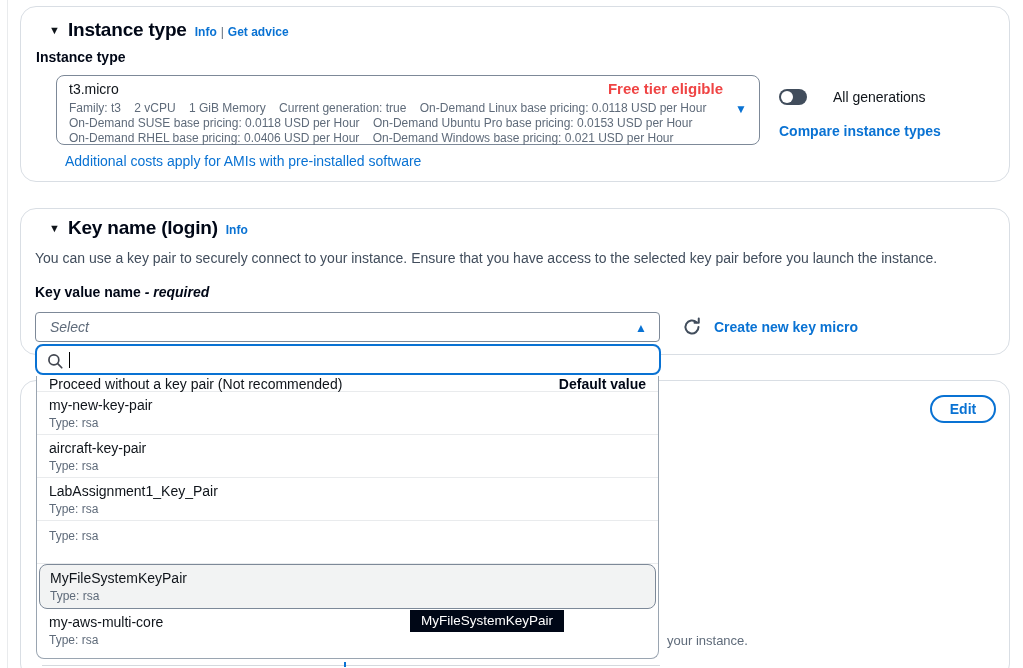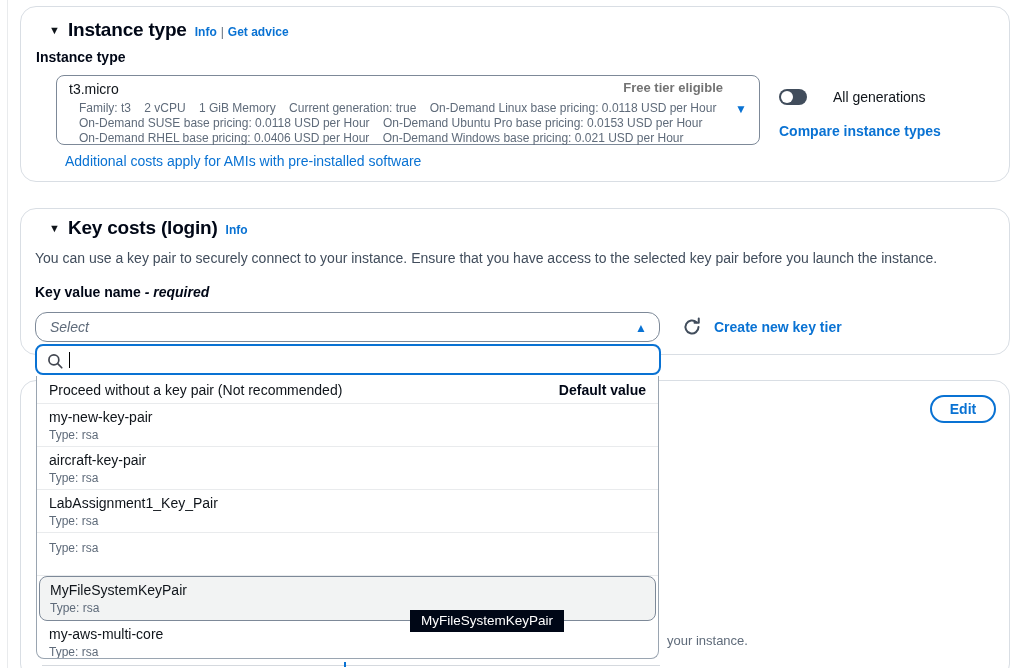--- a/index.html
+++ b/index.html
@@ -33,42 +33,42 @@
 
   .field-label { position:absolute; font-size:14px; font-weight:700; color:#000716; }
   .req { font-style:italic; }
 
   
   #instance-box {
     position:absolute; left:35px; top:68px; width:704px; height:70px;
     border:1px solid #7d8998; border-radius:8px; background:#fff;
   }
   #instance-box .row1 { position:absolute; left:12px; top:5px; font-size:14px; color:#0f141a; }
-  #instance-box .badge-free { position:absolute; right:36px; top:4px; font-size:13px; font-weight:700; color:#737373; }
-  .detail-line { position:absolute; left:12px; font-size:12px; color:#5f6b7a; white-space:pre;margin-left:10px; }
+  #instance-box .badge-free { position:absolute; right:36px; top:4px; font-size:15px; font-weight:700; color:#ef4444; }
+  .detail-line { position:absolute; left:12px; font-size:12px; color:#5f6b7a; white-space:pre; }
   #dl1 { top:25px; } #dl2 { top:40px; } #dl3 { top:55px; }
   .caret-blue { color:#0972d3; font-size:12px; }
   #instance-caret { position:absolute; right:12px; top:26px; }
 
   #additional-link { position:absolute; left:44px; top:146px; font-size:14px; font-weight:400; }
 
   
   #toggle-wrap { position:absolute; left:758px; top:82px; display:flex; align-items:center; gap:26px; }
   .toggle { width:28px; height:16px; border-radius:8px; background:#414d5c; position:relative; cursor:pointer; }
   .toggle .knob { position:absolute; left:2px; top:2px; width:12px; height:12px; border-radius:50%; background:#fff; }
   #toggle-label { font-size:14px; color:#0f141a; }
   #compare-link { position:absolute; left:758px; top:116px; font-size:14px; font-weight:700; }
 
   
   #kp-desc { position:absolute; left:35px; top:250px; font-size:14px; color:#414d5c; white-space:nowrap; }
   #kp-label { left:35px; top:284px; }
 
   #kp-select {
     position:absolute; left:35px; top:312px; width:625px; height:30px;
-    border:1px solid #7d8998; border-radius:12px; background:#fff; cursor:pointer;
+    border:1px solid #7d8998; border-radius:4px; background:#fff; cursor:pointer;
   }
   #kp-select .placeholder { position:absolute; left:14px; top:6px; font-size:14px; font-style:italic; color:#5f6b7a; }
   #kp-select .caret-blue { position:absolute; right:12px; top:8px; }
 
   #refresh-btn { position:absolute; left:682px; top:317px; width:20px; height:20px; cursor:pointer; }
   #create-link { position:absolute; left:714px; top:319px; font-size:14px; font-weight:700; }
 
   
   #kp-search {
     position:absolute; left:35px; top:344px; width:626px; height:31px;
@@ -76,21 +76,21 @@
   }
   #kp-search svg { position:absolute; left:9px; top:6px; }
   #kp-search .cursor { position:absolute; left:32px; top:6px; width:1px; height:16px; background:#000; }
 
   #kp-list {
     position:absolute; left:36px; top:376px; width:623px; height:283px;
     background:#fff; border:1px solid #9aa5b1; border-top:none;
     border-radius:0 0 8px 8px; z-index:5; overflow:hidden;
   }
   .opt-default {
-    height:28px; display:flex; align-items:center; justify-content:space-between;
+    height:16px; display:flex; align-items:center; justify-content:space-between;
     padding:0 12px; border-bottom:1px solid #e9ebed; cursor:pointer;
   }
   .opt-default .lbl { font-size:14px; color:#0f141a; }
   .opt-default .badge { font-size:14px; font-weight:700; color:#000716; }
   .opt {
     height:43px; padding:5px 12px 0 12px; border-bottom:1px solid #e9ebed; cursor:pointer;
   }
   .opt .name { display:block; font-size:14px; color:#0f141a; }
   .opt .type { display:block; font-size:12px; color:#5f6b7a; margin-top:3px; }
   .opt.highlighted {
@@ -150,21 +150,21 @@
           <span class="knob"></span>
         </span>
       <span id="toggle-label">All generations</span>
     </div>
     <div class="link" id="compare-link">Compare instance types</div>
   </section>
 
   <section class="card" id="card-keypair">
     <div class="sec-header" style="top:8px;">
       <span class="sec-caret">▼</span>
-      <span class="sec-title">Key costs (login)</span>
+      <span class="sec-title">Key name (login)</span>
       <span class="mini-links"><span class="link">Info</span></span>
     </div>
   </section>
 
   <div id="kp-desc">You can use a key pair to securely connect to your instance. Ensure that you have access to the selected key pair before you launch the instance.</div>
   <div class="field-label" id="kp-label">
     <span>Key value name</span>
     <span class="req"> <span>- required</span></span>
   </div>
 
@@ -172,21 +172,21 @@
     <span class="placeholder">Select</span>
     <span class="caret-blue">▲</span>
   </div>
 
   <div id="refresh-btn">
     <svg width="20" height="20" viewBox="0 0 16 16" fill="none">
       <path d="M13.2 8a5.2 5.2 0 1 1-1.6-3.75" stroke="#414d5c" stroke-width="1.6" fill="none" stroke-linecap="round"></path>
       <path d="M13.4 1.2v3.4h-3.4" stroke="#414d5c" stroke-width="1.6" fill="none" stroke-linecap="round" stroke-linejoin="round"></path>
     </svg>
   </div>
-  <div class="link" id="create-link">Create new key tier</div>
+  <div class="link" id="create-link">Create new key micro</div>
 
   <section class="card" id="card-third"></section>
   <button id="edit-btn">Edit</button>
   <div id="fragment-text">your instance.</div>
   <div class="bottom-hairline"></div>
   <div class="bottom-caret"></div>
 
   <div id="kp-search">
     <svg width="18" height="18" viewBox="0 0 16 16" fill="none">
       <circle cx="7" cy="7" r="4.4" stroke="#424650" stroke-width="1.5"></circle>

